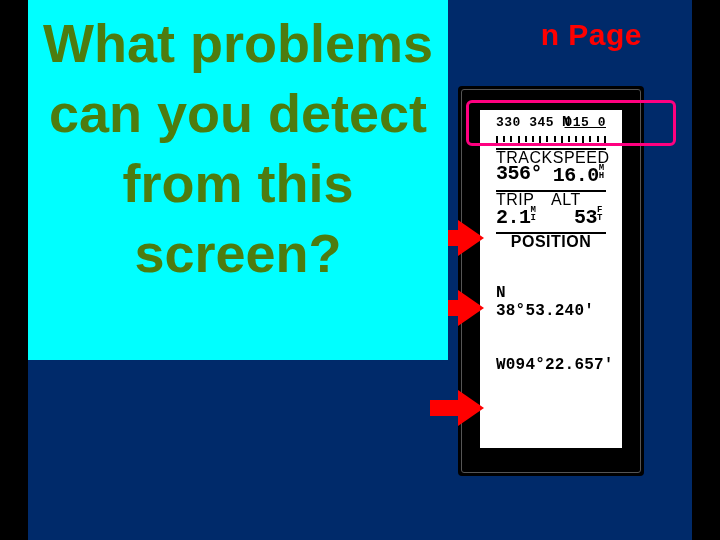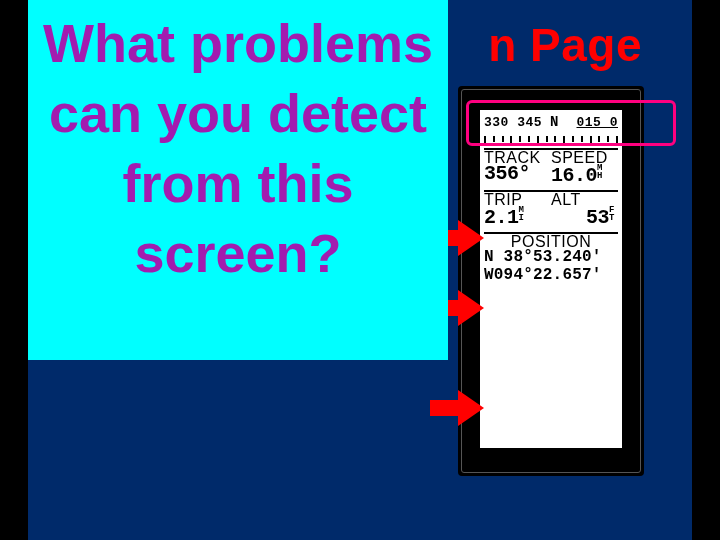--- a/index.html
+++ b/index.html
@@ -13,21 +13,21 @@
     position: absolute;
     left: 28px; top: 0;
     width: 664px; height: 540px;
     background: #002a6a;
   }
   .title-partial {
     position: absolute;
     right: 50px; top: 18px;
     color: #ff0000;
     font-weight: bold;
-    font-size: 46px;
+    font-size: 30px;
     letter-spacing: 0.5px;
   }
   .device {
     position: absolute;
     right: 48px; top: 86px;
     width: 186px; height: 390px;
     background: #000;
     border-radius: 4px;
   }
   .device::before {
@@ -38,21 +38,21 @@
     border-radius: 3px;
   }
   .lcd {
     position: absolute;
     left: 22px; right: 22px; top: 24px; bottom: 28px;
     background: #fff;
     font-family: "Courier New", monospace;
     font-weight: bold;
     color: #000;
     font-size: 14px;
-    padding: 4px 4px;
+    padding: 4px 16px;
   }
   .compass-row {
     position: relative;
     height: 36px;
     border-bottom: 2px solid #000;
   }
   .compass-nums {
     font-size: 13px;
     letter-spacing: 0.5px;
     white-space: nowrap;
@@ -86,38 +86,38 @@
   }
   .section:last-child { border-bottom: none; }
   .col { flex: 1; }
   .lbl {
     font-size: 16px;
     font-family: Arial, sans-serif;
     font-weight: normal;
     letter-spacing: 0.5px;
     line-height: 12px;
   }
-  .lbl.center { text-align: center; }
+  .lbl.center { text-align: center; font-weight: bold; }
   .val {
     font-size: 20px;
     line-height: 20px;
     font-weight: bold;
     letter-spacing: -0.5px;
   }
   .val.center { text-align: center; }
   .val .stack { display:inline-block; font-size:9px; line-height:8px; vertical-align: text-top; font-weight: bold; }
-  .pos { font-size: 16px; line-height: 18px; letter-spacing: 0.2px; }
+  .pos { font-size: 16px; line-height: 18px; letter-spacing: 0.2px; margin-top: 36px; }
   .callout {
     position: absolute;
     left: 0; top: 0;
     width: 420px; height: 360px;
     background: #00ffff;
   }
   .callout-text {
-    color: #a21caf;
+    color: #4d7c0f;
     font-weight: bold;
     font-size: 54px;
     line-height: 70px;
     text-align: center;
     padding: 8px 6px 0;
     font-family: Arial, Helvetica, sans-serif;
   }
   .arrow {
     position: absolute;
     width: 60px; height: 36px;

